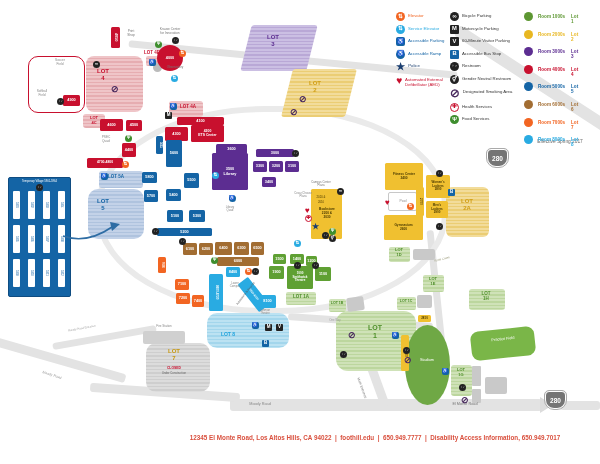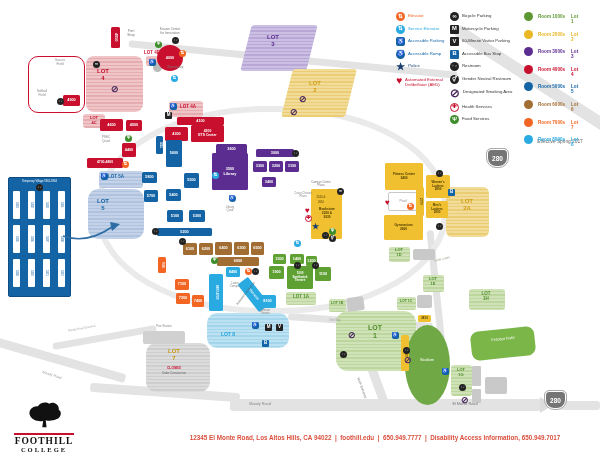--- a/index.html
+++ b/index.html
@@ -363,23 +363,15 @@
           <span class="lg-lot" style="color: rgb(242, 101, 34);">Lot 7</span>
         </div>
         <div class="legend-row" style="margin-bottom: 5.6px;">
           <span class="lg-dot" style="background: rgb(41, 171, 226);"></span>
           <span class="lg-room" style="color: rgb(41, 171, 226);">Room 8000s</span>
           <span class="lg-lot" style="color: rgb(41, 171, 226);">Lot 8</span>
         </div>
       </div>
   </div>
 
-  <div class="logo">
-    <svg width="36" height="26" viewBox="0 0 40 30">
-      <path d="M18 29 l1 -7 c-6 1 -13 -1 -15 -6 c-3 -6 3 -12 9 -11 c2 -4 9 -6 13 -3 c5 -3 12 1 11 7 c4 2 3 9 -3 11 c-4 2 -9 2 -12 1 l1 8 z" fill="#111"></path>
-    </svg>
-    <div class="logo-rule"></div>
-    <div class="logo-l1">FOOTHILL</div>
-    <div class="logo-l2">COLLEGE</div>
-  </div>
 
   <div class="footer" id="footer" style="color: rgb(217, 79, 61);"><span>12345 El Monte Road, Los Altos Hills, CA 94022</span><span style="white-space: pre;">  |  </span><span>foothill.edu</span><span style="white-space: pre;">  |  </span><span>650.949.7777</span><span style="white-space: pre;">  |  </span><span>Disability Access Information, 650.949.7017</span></div>
 </div>
 
 </body></html>

